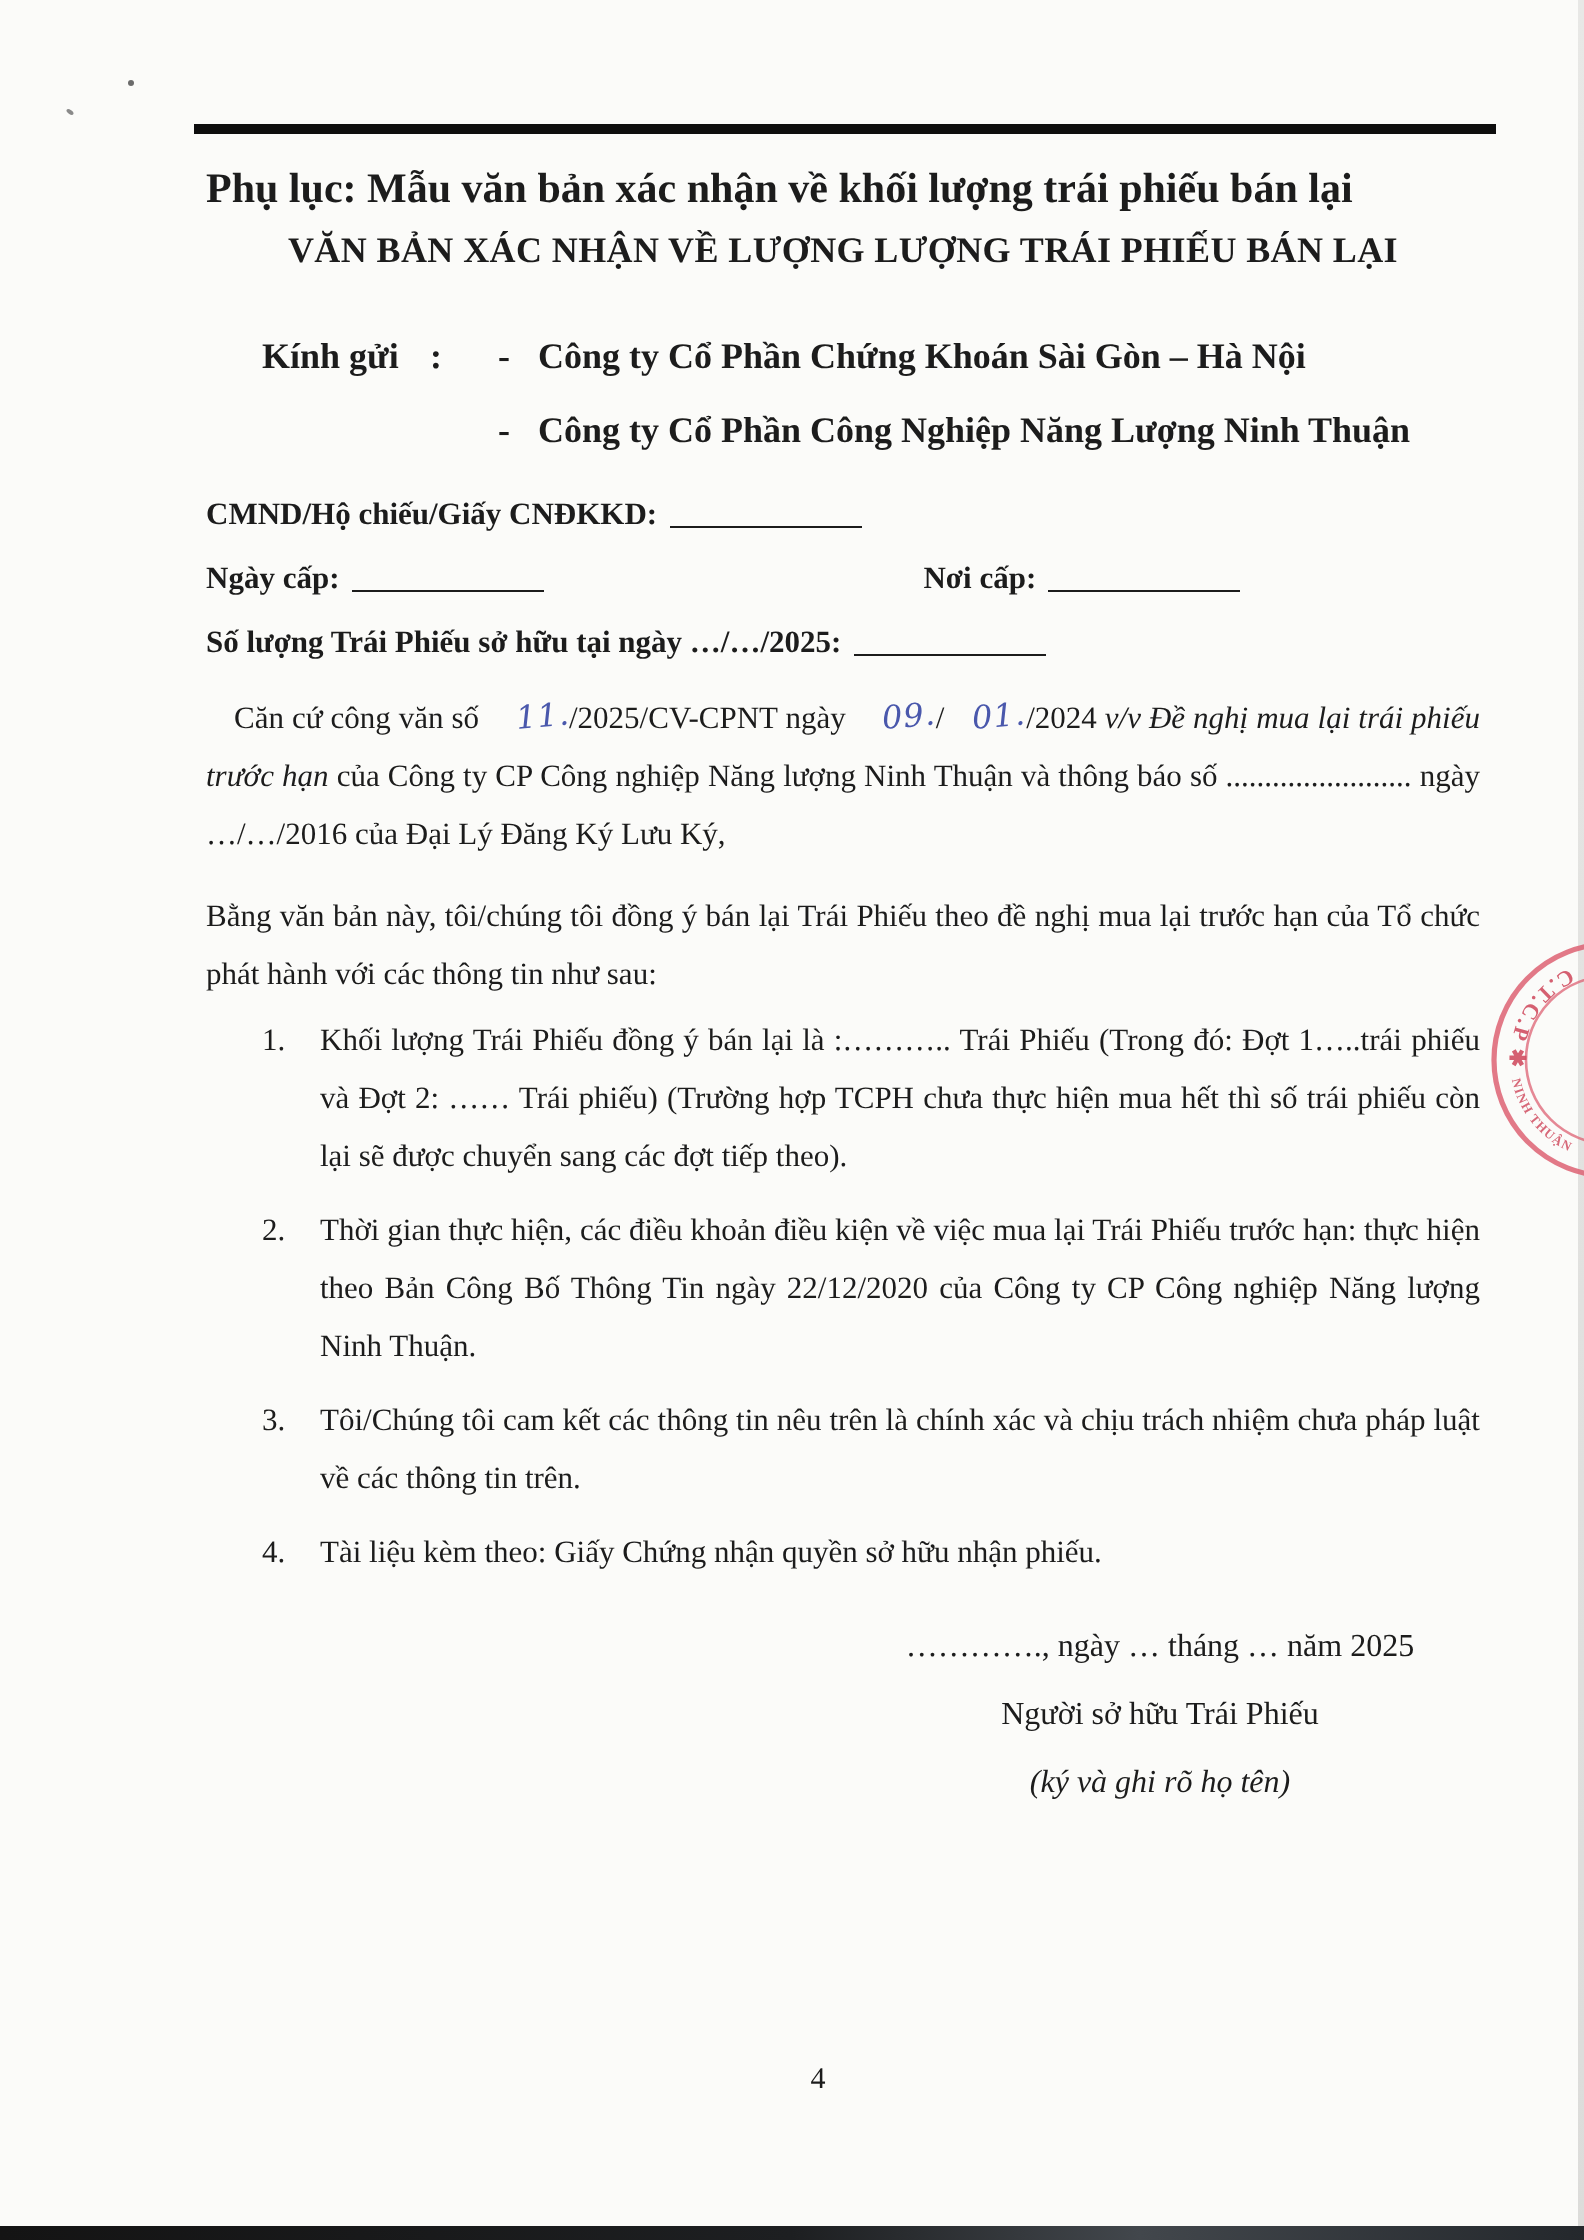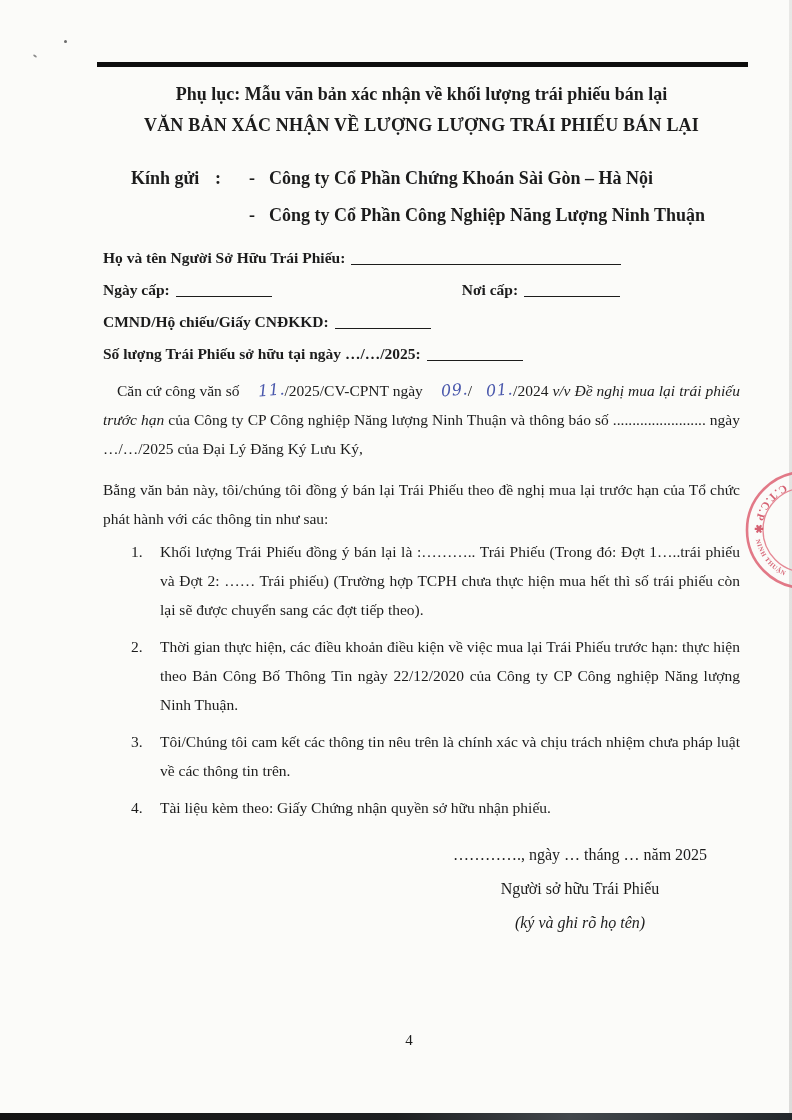--- a/index.html
+++ b/index.html
@@ -24,21 +24,21 @@
   .speck-1 { left: 64px; top: 40px; width: 3px; height: 3px; }
   .speck-2 { left: 33px; top: 55px; width: 4px; height: 2px; transform: rotate(35deg); background:#8a8a8a; }
   .top-rule {
     position: absolute; left: 97px; top: 62px; width: 651px; height: 5px;
     background: #0e0e0e;
   }
   .content {
     position: absolute; left: 103px; top: 84px; width: 637px;
   }
   .appendix-line {
-    text-align: center; font-weight: bold; font-size: 18px; line-height: 20px;
+    font-weight: bold; font-size: 21px; line-height: 20px;
   }
   .doc-title {
     text-align: center; font-weight: bold; font-size: 18px; line-height: 24px;
     margin-top: 9px; letter-spacing: 0.2px;
   }
   .recipients { margin-top: 30px; font-weight: bold; font-size: 18px; }
   .recip-row { display: flex; line-height: 22px; margin-bottom: 15px; }
   .recip-label { width: 84px; margin-left: 28px; }
   .recip-colon { width: 34px; }
   .recip-dash  { width: 20px; }
@@ -108,35 +108,32 @@
     <div class="recip-row">
       <span class="recip-label"></span>
       <span class="recip-colon"></span>
       <span class="recip-dash">-</span>
       <span class="recip-text">Công ty Cổ Phần Công Nghiệp Năng Lượng Ninh Thuận</span>
     </div>
   </div>
 
   <div class="form-block">
     <div class="form-row">
-      <span>Họ và tên Người Sở Hữu Trái Phiếu:</span><span class="blank blank-name"></span>
+      <span>CMND/Hộ chiếu/Giấy CNĐKKD:</span><span class="blank blank-short"></span>
     </div>
     <div class="form-row">
       <span>Ngày cấp:</span><span class="blank blank-short"></span><span class="place-label">Nơi cấp:</span><span class="blank blank-short"></span>
-    </div>
-    <div class="form-row">
-      <span>CMND/Hộ chiếu/Giấy CNĐKKD:</span><span class="blank blank-short"></span>
     </div>
     <div class="form-row">
       <span>Số lượng Trái Phiếu sở hữu tại ngày …/…/2025:</span><span class="blank blank-short"></span>
     </div>
   </div>
 
   <div class="para indent">
-    <span>Căn cứ công văn số </span><span class="hand">11.</span><span>/2025/CV-CPNT ngày </span><span class="hand">09.</span><span>/</span><span class="hand">01.</span><span>/2024 </span><span class="it">v/v Đề nghị mua lại trái phiếu trước hạn</span><span> của Công ty CP Công nghiệp Năng lượng Ninh Thuận và thông báo số ........................ ngày …/…/2025 của Đại Lý Đăng Ký Lưu Ký,</span>
+    <span>Căn cứ công văn số </span><span class="hand">11.</span><span>/2025/CV-CPNT ngày </span><span class="hand">09.</span><span>/</span><span class="hand">01.</span><span>/2024 </span><span class="it">v/v Đề nghị mua lại trái phiếu trước hạn</span><span> của Công ty CP Công nghiệp Năng lượng Ninh Thuận và thông báo số ........................ ngày …/…/2016 của Đại Lý Đăng Ký Lưu Ký,</span>
   </div>
 
   <div class="para">Bằng văn bản này, tôi/chúng tôi đồng ý bán lại Trái Phiếu theo đề nghị mua lại trước hạn của Tổ chức phát hành với các thông tin như sau:</div>
 
   <div class="list-block">
     <div class="list-item">
       <span class="list-num">1.</span>
       <span>Khối lượng Trái Phiếu đồng ý bán lại là :……….. Trái Phiếu (Trong đó: Đợt 1…..trái phiếu và Đợt 2: …… Trái phiếu) (Trường hợp TCPH chưa thực hiện mua hết thì số trái phiếu còn lại sẽ được chuyển sang các đợt tiếp theo).</span>
     </div>
     <div class="list-item">

